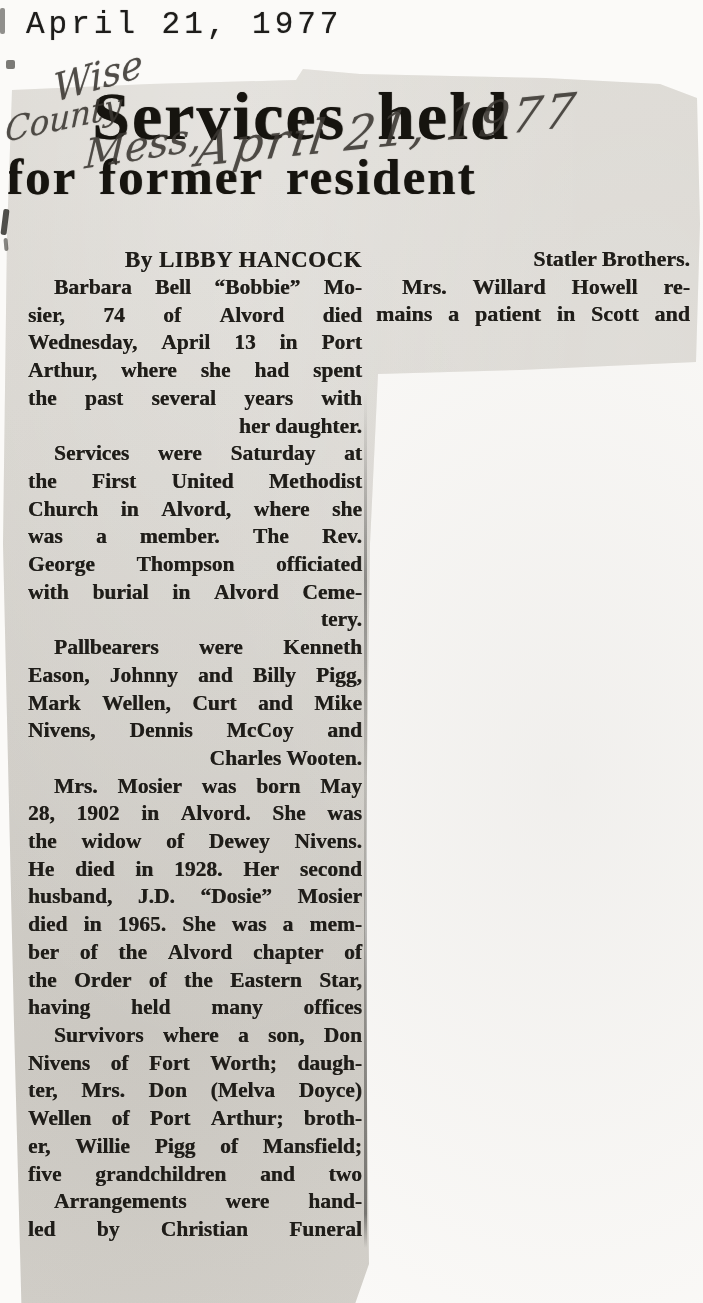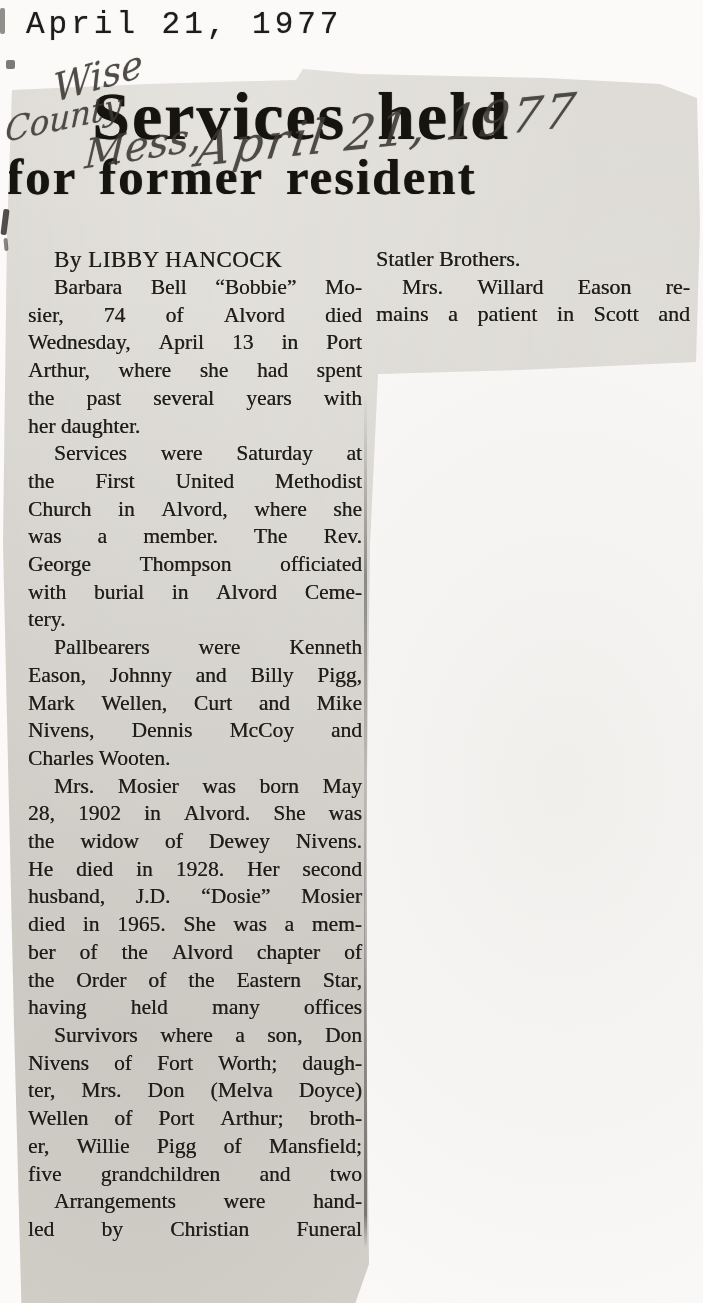--- a/index.html
+++ b/index.html
@@ -34,22 +34,22 @@
       520px 346px, 378px 350px, 370px 520px, 365px 900px, 369px 1240px,
       347px 1303px, 22px 1303px, 14px 1000px, 3px 520px, 7px 210px
     );
     margin-top:24px;
   }
   .headline{position:absolute;color:#16140f;font-weight:700;line-height:1;
     text-shadow:0.6px 0.4px 0.7px rgba(22,20,15,.8);}
   .headline-1{left:92px;top:58px;font-size:68px;letter-spacing:2px;word-spacing:12px;}
   .headline-2{left:6px;top:128px;font-size:51px;letter-spacing:2px;word-spacing:8px;}
   
-  .col{position:absolute;color:#1f1d19;font-weight:400;
-    text-shadow:0.35px 0 0.4px rgba(28,25,20,.75);}
+  .col{position:absolute;color:#1f1d19;font-weight:700;
+    text-shadow:0.35px 0 0.4px rgba(28,25,20,.75);text-align:right;}
   .col-left{left:28px;top:221px;width:334px;font-size:21.5px;}
   .col-right{left:376px;top:221px;width:314px;font-size:22px;}
   .byline{padding-left:26px;font-size:23px;line-height:29px;letter-spacing:.5px;white-space:nowrap;}
   .para{margin:0;}
   .line{line-height:27.7px;display:flex;justify-content:space-between;white-space:nowrap;}
   .line.last{display:block;}
   .line.indent{padding-left:26px;}
   
   .hw{position:absolute;font-family:"DejaVu Serif", serif;font-style:italic;
     color:rgba(58,55,50,.82);z-index:5;pointer-events:none;
@@ -322,21 +322,21 @@
     </div>
 
     <div class="col col-right">
         <div class="para">
           <div class="line last">Statler Brothers.</div>
         </div>
         <div class="para">
           <div class="line indent">
             <span>Mrs.</span>
             <span>Willard</span>
-            <span>Eason</span>
+            <span>Howell</span>
             <span>re-</span>
           </div>
           <div class="line">
             <span>mains</span>
             <span>a</span>
             <span>patient</span>
             <span>in</span>
             <span>Scott</span>
             <span>and</span>
           </div>

